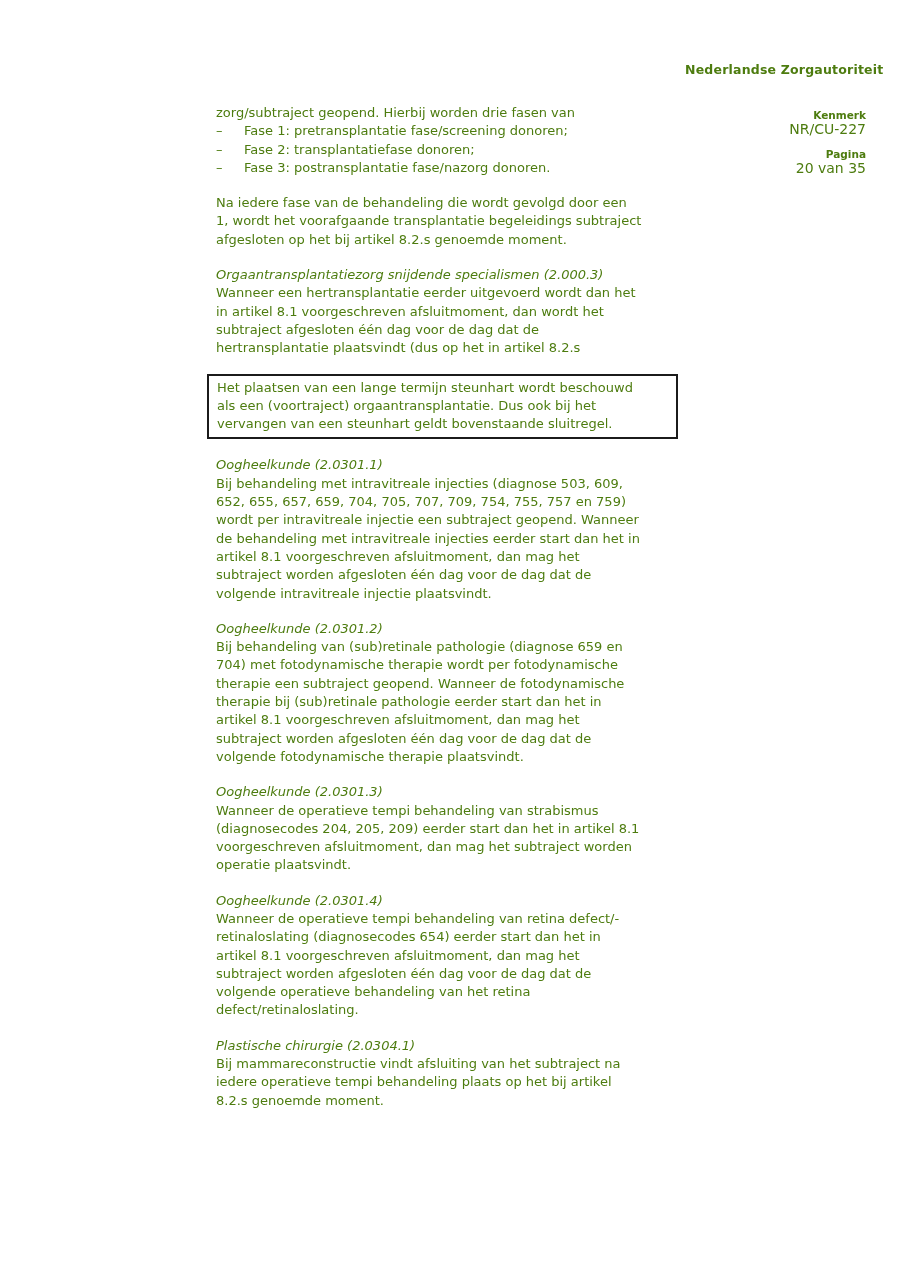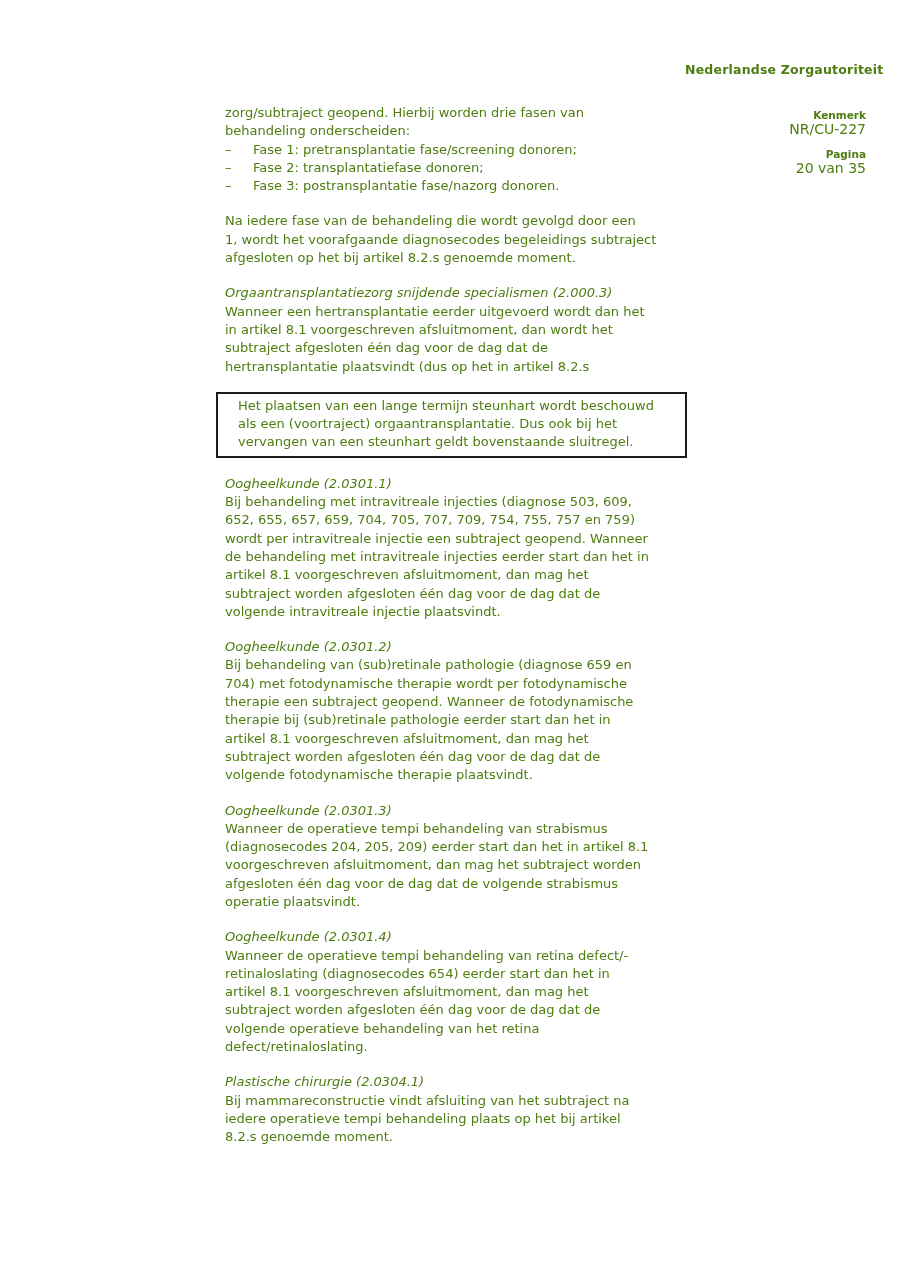--- a/index.html
+++ b/index.html
@@ -34,63 +34,62 @@
     line-height: 13px;
   }
   .meta-value {
     font-size: 14px;
     line-height: 15px;
     margin-bottom: 11px;
     white-space: nowrap;
   }
   .content {
     position: absolute;
-    left: 225px;
+    left: 216px;
     top: 104px;
     width: 462px;
     font-size: 13px;
     line-height: 18.3px;
   }
   .block { margin-top: 17px; }
   .block:first-child { margin-top: 0; }
   .heading { font-style: italic; }
   .line, .heading { white-space: nowrap; }
   .list-line { position: relative; padding-left: 28px; white-space: nowrap; }
   .bullet { position: absolute; left: 0; top: 0; }
   .boxed {
     border: 2px solid #1b1b1b;
     margin-left: -9px;
-    padding: 3px 8px 4px 20px;
+    padding: 3px 8px 4px 8px;
     margin-top: 16px;
   }
 </style>
 </head>
 <body>
 
 <div class="page">
   <div class="org-title">Nederlandse Zorgautoriteit</div>
 
   <div class="meta">
     <div class="meta-label">Kenmerk</div>
     <div class="meta-value">NR/CU-227</div>
     <div class="meta-label">Pagina</div>
     <div class="meta-value">20 van 35</div>
   </div>
 
   <div class="content" id="content-col">
       <div class="block">
         <div class="line">zorg/subtraject geopend. Hierbij worden drie fasen van</div>
-        <div class="line">behandeling onderscheiden:</div>
         <div class="list-line"><span class="bullet">–</span><span>Fase 1: pretransplantatie fase/screening donoren;</span></div>
         <div class="list-line"><span class="bullet">–</span><span>Fase 2: transplantatiefase donoren;</span></div>
         <div class="list-line"><span class="bullet">–</span><span>Fase 3: postransplantatie fase/nazorg donoren.</span></div>
       </div>
       <div class="block">
         <div class="line">Na iedere fase van de behandeling die wordt gevolgd door een</div>
-        <div class="line">1, wordt het voorafgaande diagnosecodes begeleidings subtraject</div>
+        <div class="line">1, wordt het voorafgaande transplantatie begeleidings subtraject</div>
         <div class="line">afgesloten op het bij artikel 8.2.s genoemde moment.</div>
       </div>
       <div class="block">
         <div class="heading">Orgaantransplantatiezorg snijdende specialismen (2.000.3)</div>
         <div class="line">Wanneer een hertransplantatie eerder uitgevoerd wordt dan het</div>
         <div class="line">in artikel 8.1 voorgeschreven afsluitmoment, dan wordt het</div>
         <div class="line">subtraject afgesloten één dag voor de dag dat de</div>
         <div class="line">hertransplantatie plaatsvindt (dus op het in artikel 8.2.s</div>
       </div>
       <div class="block boxed">
@@ -116,21 +115,20 @@
         <div class="line">therapie bij (sub)retinale pathologie eerder start dan het in</div>
         <div class="line">artikel 8.1 voorgeschreven afsluitmoment, dan mag het</div>
         <div class="line">subtraject worden afgesloten één dag voor de dag dat de</div>
         <div class="line">volgende fotodynamische therapie plaatsvindt.</div>
       </div>
       <div class="block">
         <div class="heading">Oogheelkunde (2.0301.3)</div>
         <div class="line">Wanneer de operatieve tempi behandeling van strabismus</div>
         <div class="line">(diagnosecodes 204, 205, 209) eerder start dan het in artikel 8.1</div>
         <div class="line">voorgeschreven afsluitmoment, dan mag het subtraject worden</div>
-        <div class="line">afgesloten één dag voor de dag dat de volgende strabismus</div>
         <div class="line">operatie plaatsvindt.</div>
       </div>
       <div class="block">
         <div class="heading">Oogheelkunde (2.0301.4)</div>
         <div class="line">Wanneer de operatieve tempi behandeling van retina defect/-</div>
         <div class="line">retinaloslating (diagnosecodes 654) eerder start dan het in</div>
         <div class="line">artikel 8.1 voorgeschreven afsluitmoment, dan mag het</div>
         <div class="line">subtraject worden afgesloten één dag voor de dag dat de</div>
         <div class="line">volgende operatieve behandeling van het retina</div>
         <div class="line">defect/retinaloslating.</div>

